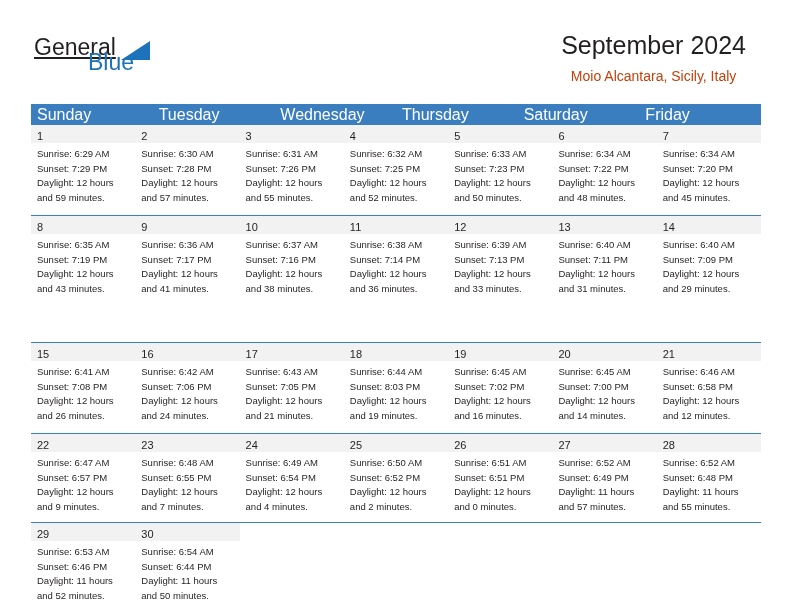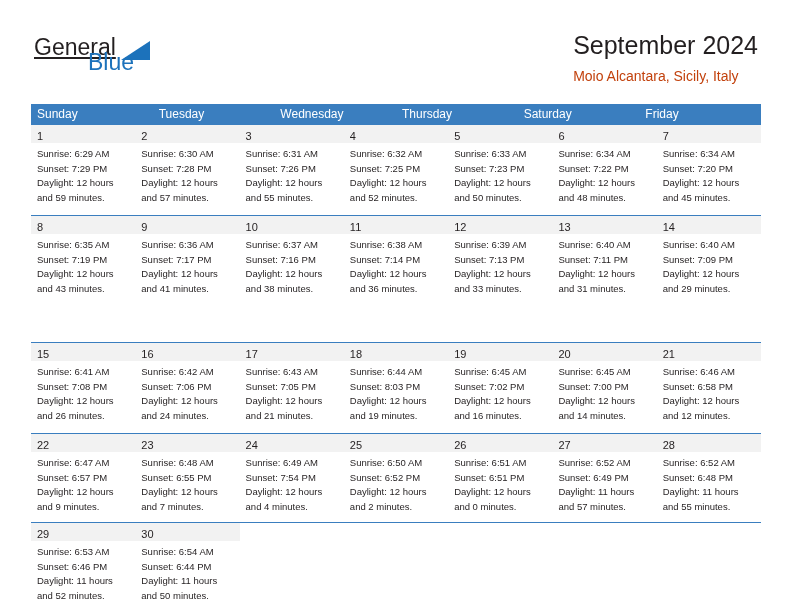--- a/index.html
+++ b/index.html
@@ -59,23 +59,23 @@
     position: absolute;
     left: 87px;
     top: 7px;
     width: 0;
     height: 0;
     border-left: 29px solid transparent;
     border-bottom: 19px solid #1c72bb;
   }
   .title-block {
     position: absolute;
-    right: 0;
+    right: 12px;
     top: 0;
-    text-align: left;
+    text-align: center;
   }
   .cal-title {
     font-size: 25px;
     color: #231f20;
     line-height: 30px;
     white-space: nowrap;
   }
   .cal-sub {
     font-size: 14px;
     color: #c2410c;
@@ -92,21 +92,21 @@
     width: 730px;
   }
   .dow-row {
     display: flex;
     width: 730px;
     height: 20px;
     background: #3a7ebf;
   }
   .dow {
     flex: 1 1 0;
-    font-size: 12px;
+    font-size: 16px;
     color: #ffffff;
     padding: 4px 0 0 6px;
     box-sizing: border-box;
     line-height: 13px;
   }
 
   .week {
     display: flex;
     width: 730px;
     border-top: 1.6px solid #3a7ebf;
@@ -396,21 +396,21 @@
           <div>Sunrise: 6:48 AM</div>
           <div>Sunset: 6:55 PM</div>
           <div>Daylight: 12 hours</div>
           <div>and 7 minutes.</div>
         </div>
       </div>
       <div class="cell">
         <div class="daynum-band"><span class="daynum">24</span></div>
         <div class="cell-lines">
           <div>Sunrise: 6:49 AM</div>
-          <div>Sunset: 7:54 PM</div>
+          <div>Sunset: 6:54 PM</div>
           <div>Daylight: 12 hours</div>
           <div>and 4 minutes.</div>
         </div>
       </div>
       <div class="cell">
         <div class="daynum-band"><span class="daynum">25</span></div>
         <div class="cell-lines">
           <div>Sunrise: 6:50 AM</div>
           <div>Sunset: 6:52 PM</div>
           <div>Daylight: 12 hours</div>

